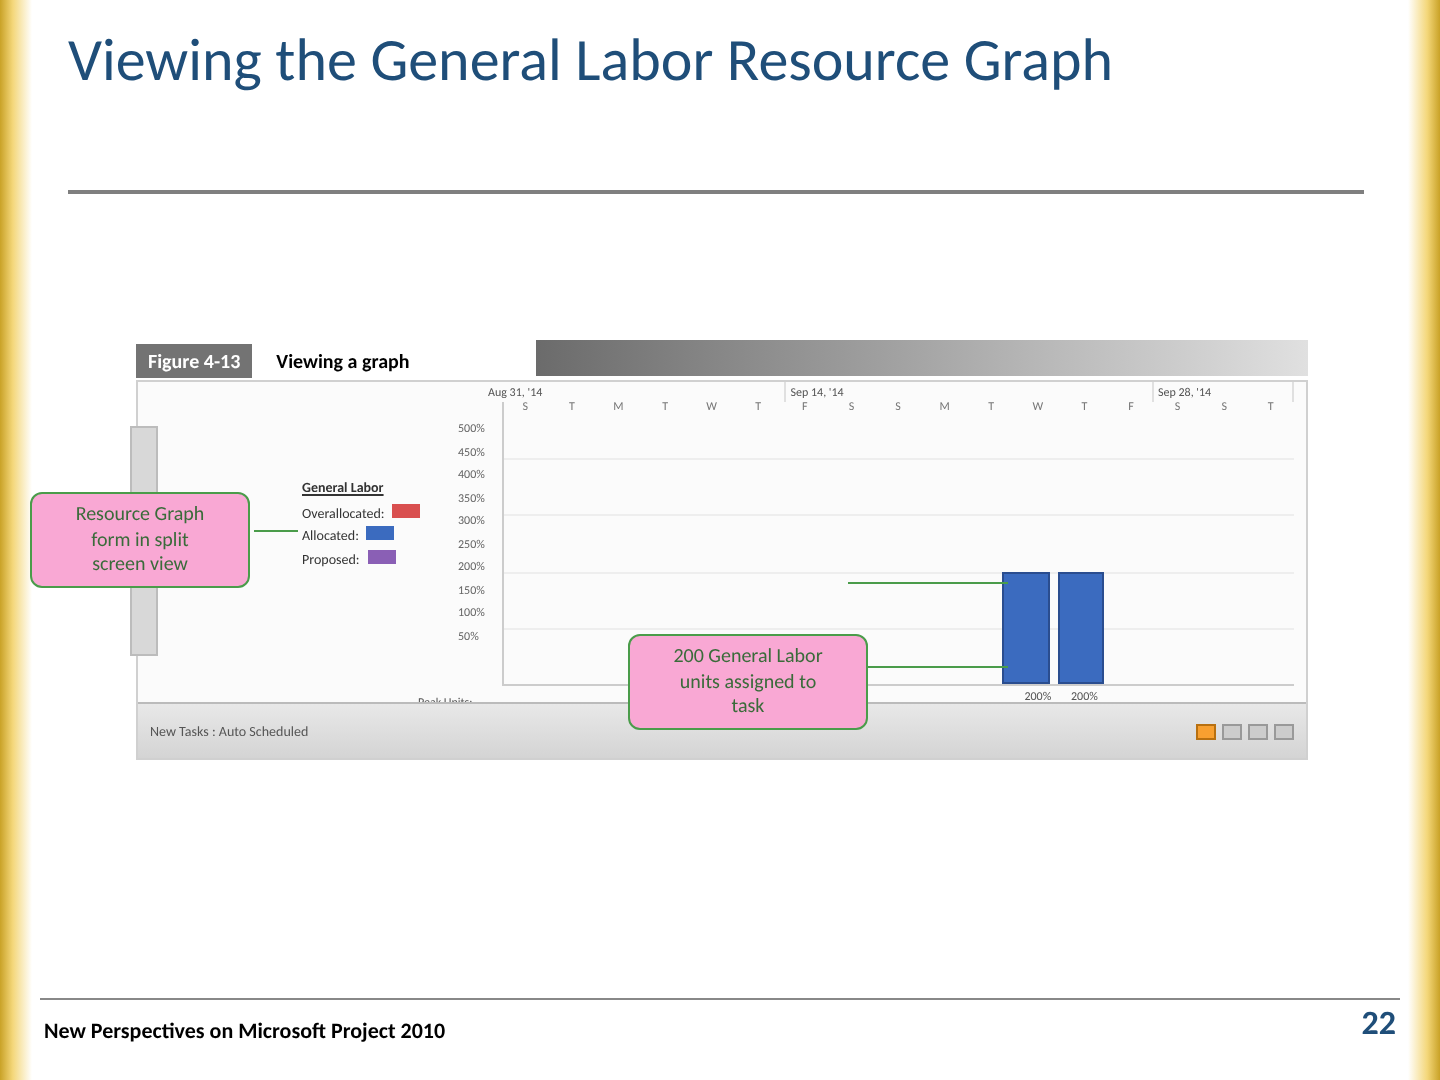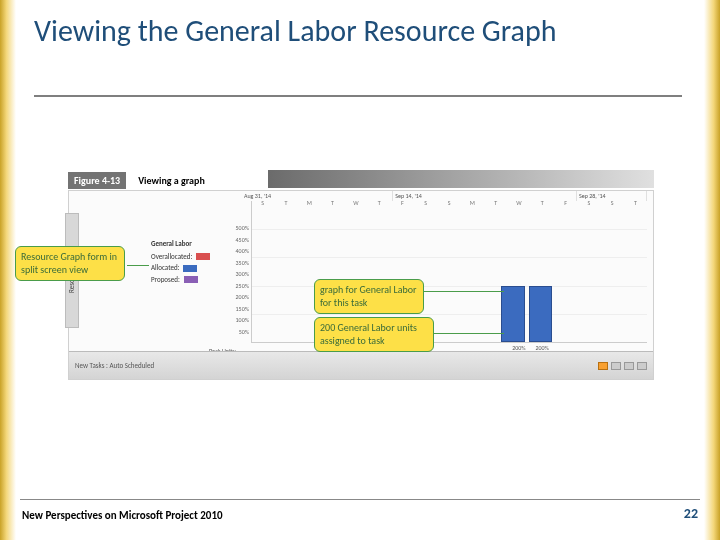--- a/index.html
+++ b/index.html
@@ -73,43 +73,44 @@
     border: 1px solid #bcbcbc;
     font-size: 7px;
     writing-mode: vertical-rl;
     transform: rotate(180deg);
     text-align: center;
     padding: 4px 1px;
     color: #444;
   }
   .callout {
     position: absolute;
-    background: #fde047;
+    background: #f9a8d4;
     border: 1px solid #4a9c4a;
     border-radius: 6px;
     font-size: 10px;
     color: #3a6b3a;
-    padding: 4px 5px;
+    padding: 4px 16px;
     line-height: 1.25;
+    text-align: center;
   }
   .callout-line {
     position: absolute;
     background: #4a9c4a;
     height: 1px;
   }
   .legend-box {
     position: absolute;
     left: 82px; top: 48px;
     width: 78px;
     font-size: 7px;
     line-height: 1.5;
     color: #333;
   }
-  .legend-title { font-weight: 600; margin-bottom: 2px; }
-  .legend-row { display: flex; align-items: center; gap: 4px; margin-bottom: 1px; }
+  .legend-title { font-weight: 600; margin-bottom: 2px; text-decoration: underline; }
+  .legend-row { display: flex; gap: 4px; margin-bottom: 1px; }
   .legend-sw { width: 14px; height: 7px; }
   .chart-area {
     position: absolute;
     left: 182px; top: 10px; right: 6px; bottom: 36px;
     border-left: 1px solid #ccc;
     border-bottom: 1px solid #ccc;
   }
   .chart-dates {
     position: absolute;
     left: 173px; top: 0; right: 6px;
@@ -121,24 +122,23 @@
   .day-row {
     position: absolute;
     left: 182px; top: 8px; right: 6px;
     display: flex;
     font-size: 6px;
     color: #777;
   }
   .day-cell { flex: 1; text-align: center; }
   .y-ticks {
     position: absolute;
-    left: 160px; top: 32px;
+    left: 160px; top: 18px;
     font-size: 6px;
     color: #666;
-    text-align: right;
     width: 20px;
     line-height: 11.5px;
   }
   .grid-line {
     position: absolute;
     left: 0; right: 0;
     height: 1px;
     background: #eee;
   }
   .bar {
@@ -198,21 +198,21 @@
   .footer-text {
     position: absolute;
     left: 22px; bottom: 18px;
     font-size: 11px;
     font-weight: 700;
     color: #000;
   }
   .page-num {
     position: absolute;
     right: 22px; bottom: 18px;
-    font-size: 14px;
+    font-size: 17px;
     font-weight: 700;
     color: #1f4e79;
   }
 </style>
 </head>
 <body>
 
 <div class="gold-bar-left"></div>
 <div class="gold-bar-right"></div>
 
@@ -323,21 +323,20 @@
         <span class="mini-icon"></span>
         <span class="mini-icon gray"></span>
         <span class="mini-icon gray"></span>
         <span class="mini-icon gray"></span>
       </div>
     </div>
 
     <div class="callout" style="left:-54px; top:55px; width:110px">Resource Graph form in split screen view</div>
     <div class="callout-line" style="left:58px; top:74px; width:22px"></div>
 
-    <div class="callout" style="left:245px; top:88px; width:110px">graph for General Labor for this task</div>
     <div class="callout-line" style="left:355px; top:100px; width:80px"></div>
 
     <div class="callout" style="left:245px; top:126px; width:120px">200 General Labor units assigned to task</div>
     <div class="callout-line" style="left:365px; top:142px; width:70px"></div>
   </div>
 </div>
 
 <div class="footer-line"></div>
 <div class="footer-text">New Perspectives on Microsoft Project 2010</div>
 <div class="page-num">22</div>

